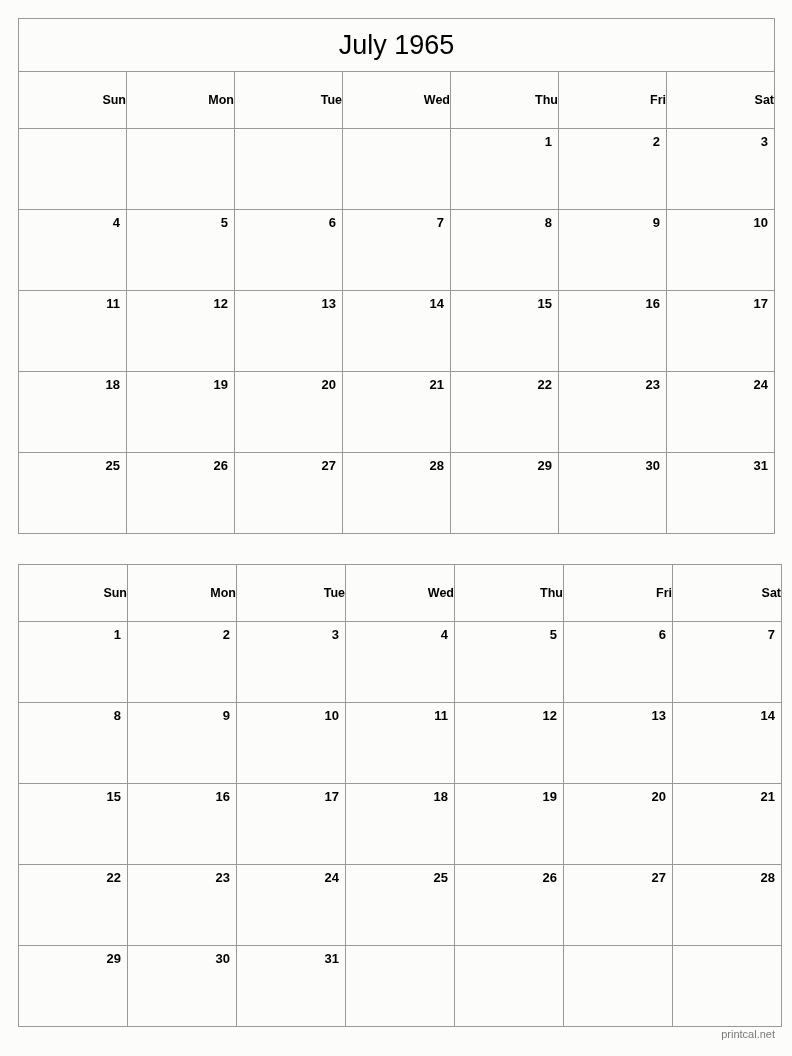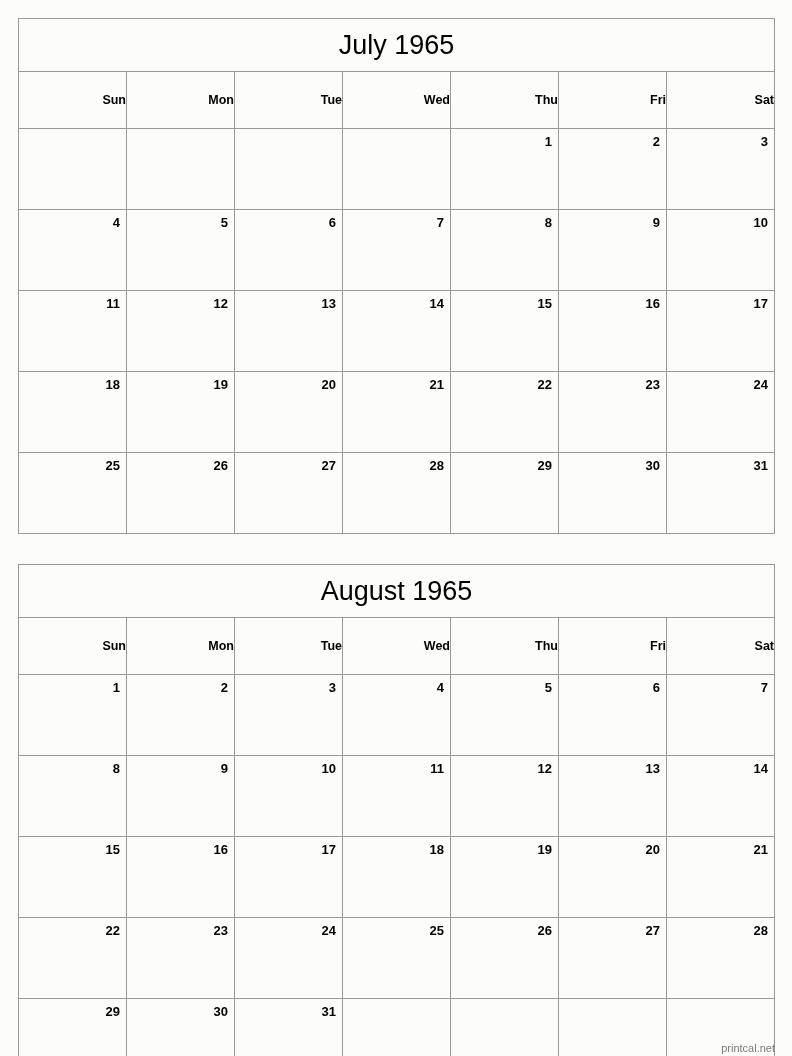--- a/index.html
+++ b/index.html
@@ -62,21 +62,21 @@
     color: #000000;
     padding: 5px 6px 0 0;
     line-height: 15px;
   }
   .day.empty {
     color: transparent;
   }
   .footer {
     position: absolute;
     right: 17px;
-    bottom: 2px;
+    bottom: 16px;
     font-size: 11px;
     color: #7a7a7a;
     font-family: "Liberation Sans", sans-serif;
   }
 </style>
 </head>
 <body>
 
 <div class="page">
   <div id="calendars-root">
@@ -137,23 +137,20 @@
             <td class="day">28</td>
             <td class="day">29</td>
             <td class="day">30</td>
             <td class="day">31</td>
           </tr>
         </tbody>
       </table>
       <table class="cal">
         <tbody>
           <tr>
-            <th class="month-title" colspan="7">August 1965</th>
-          </tr>
-          <tr>
             <th class="dow">Sun</th>
             <th class="dow">Mon</th>
             <th class="dow">Tue</th>
             <th class="dow">Wed</th>
             <th class="dow">Thu</th>
             <th class="dow">Fri</th>
             <th class="dow">Sat</th>
           </tr>
           <tr>
             <td class="day">1</td>

